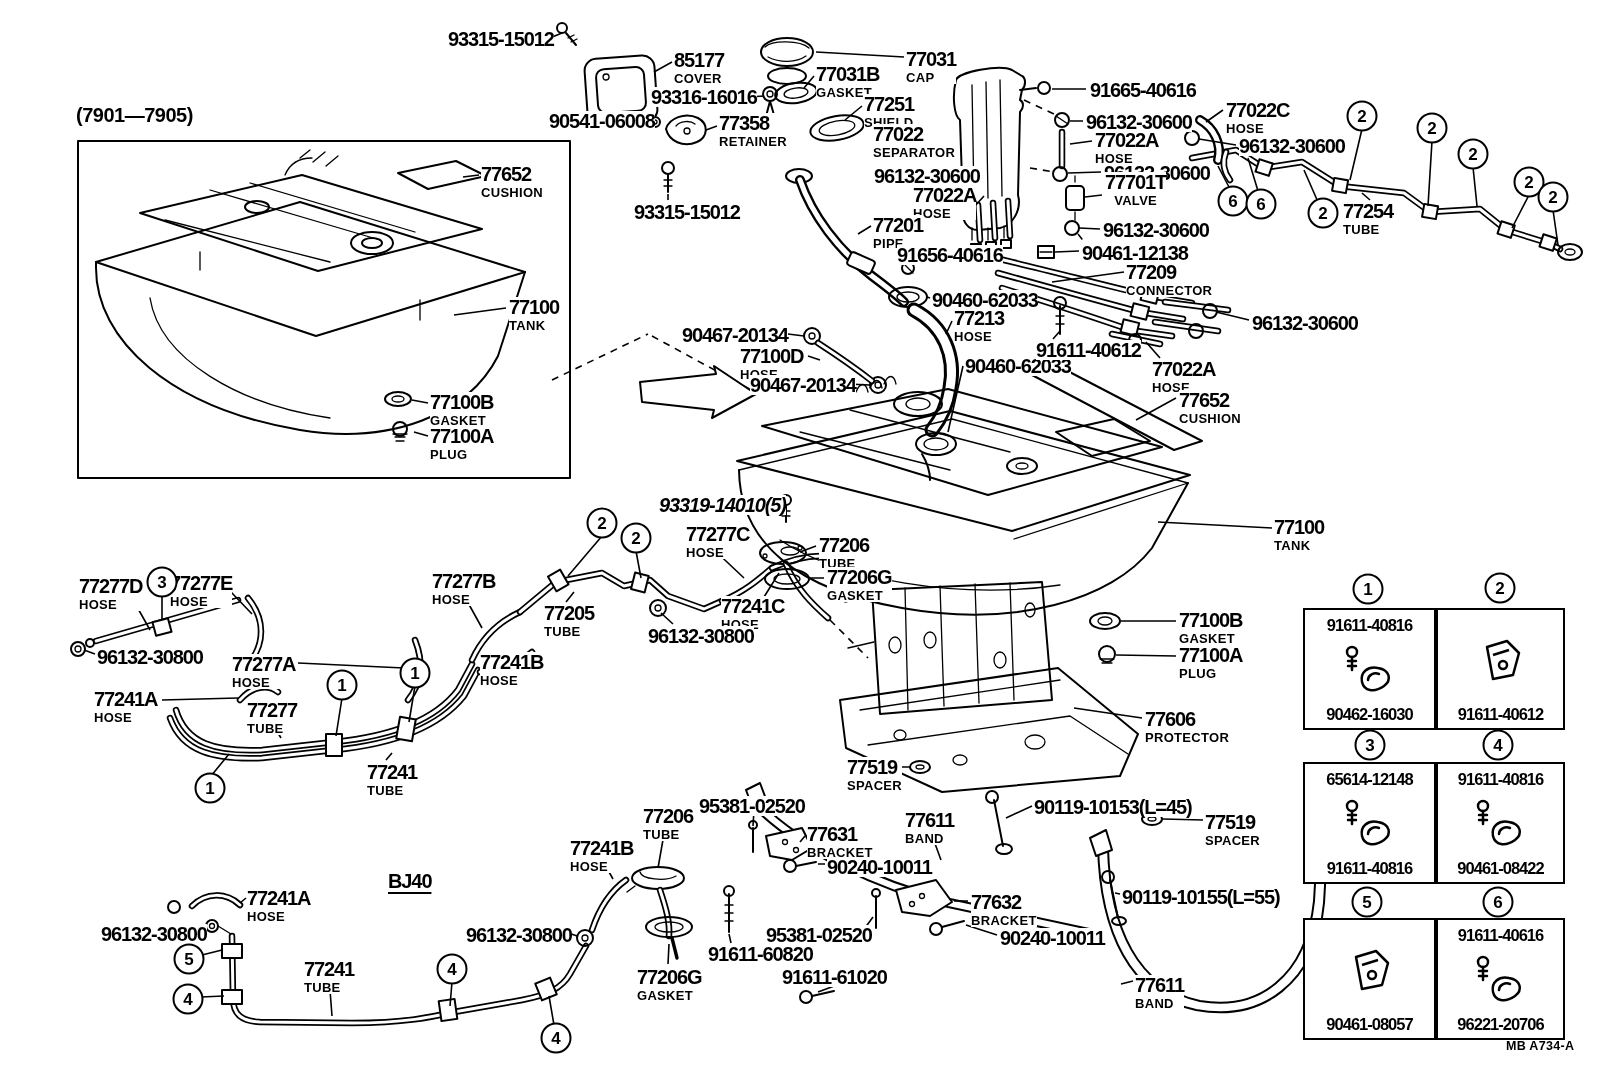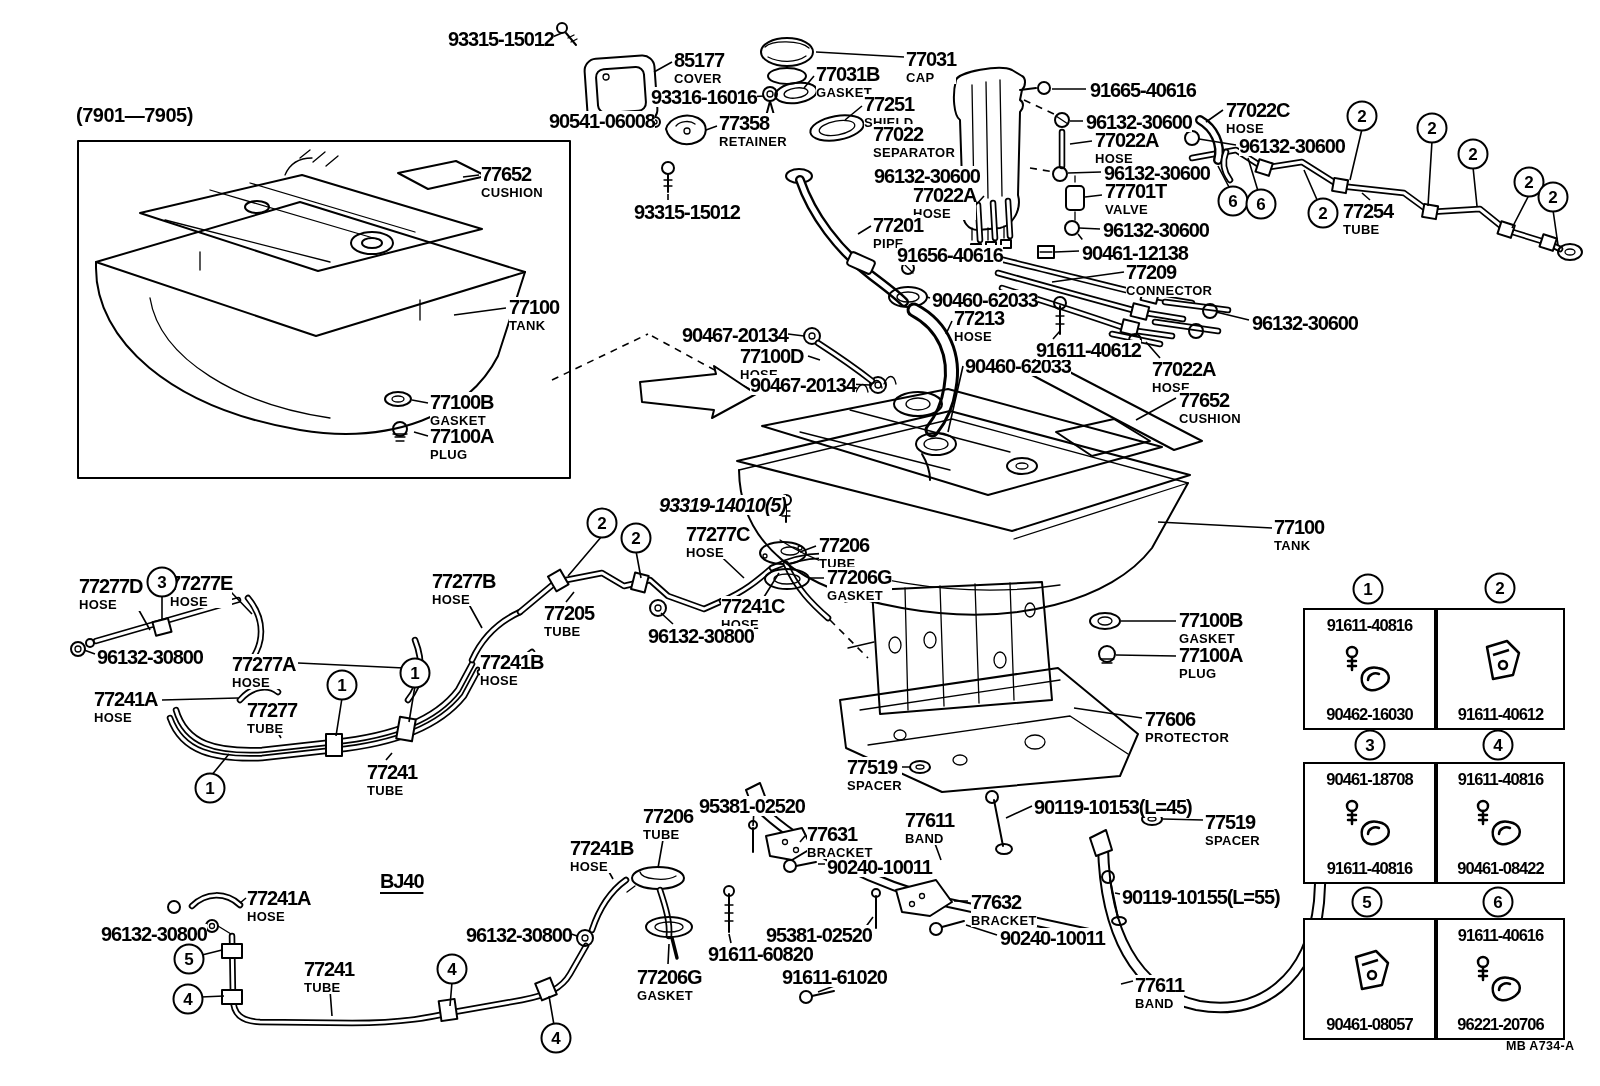--- a/index.html
+++ b/index.html
@@ -397,21 +397,21 @@
       <div class="plabel" style="left: 634px; top: 202px;">
         <span class="pn">93315-15012</span>
       </div>
       <div class="plabel" style="left: 874px; top: 166px;">
         <span class="pn">96132-30600</span>
       </div>
       <div class="plabel" style="left: 913px; top: 185px;">
         <span class="pn">77022A</span>
         <span class="nm">HOSE</span>
       </div>
-      <div class="plabel" style="left: 1105px; top: 181px;">
+      <div class="plabel" style="left: 1105px; top: 172px; text-align: center;">
         <span class="pn">77701T</span>
         <span class="nm">VALVE</span>
       </div>
       <div class="plabel" style="left: 1103px; top: 220px;">
         <span class="pn">96132-30600</span>
       </div>
       <div class="plabel" style="left: 873px; top: 215px;">
         <span class="pn">77201</span>
         <span class="nm">PIPE</span>
       </div>
@@ -603,21 +603,21 @@
         <span class="pn">77241</span>
         <span class="nm">TUBE</span>
       </div>
       <div class="plabel" style="left: 247px; top: 888px;">
         <span class="pn">77241A</span>
         <span class="nm">HOSE</span>
       </div>
       <div class="plabel" style="left: 101px; top: 924px;">
         <span class="pn">96132-30800</span>
       </div>
-      <div class="plabel u" style="left: 380px; top: 871px;">
+      <div class="plabel u" style="left: 388px; top: 871px;">
         <span class="pn">BJ40</span>
       </div>
       <div class="plabel" style="left: 304px; top: 959px;">
         <span class="pn">77241</span>
         <span class="nm">TUBE</span>
       </div>
       <div class="plabel" style="left: 481px; top: 164px;">
         <span class="pn">77652</span>
         <span class="nm">CUSHION</span>
       </div>
@@ -679,21 +679,21 @@
               <path d="M18,12 L38,6 L50,18 L44,40 L24,44 Z"></path>
               <path d="M24,20 L40,15"></path>
               <circle cx="34" cy="30" r="4"></circle>
             </g>
           </svg>
         </div>
         <div class="lg-part">91611-40612</div>
       </div>
       <div class="callout" style="left: 1500px; top: 588px;">2</div>
       <div class="legend-cell" style="left: 1303px; top: 762px; width: 133px; height: 122px;">
-        <div class="lg-part">90461-18708</div>
+        <div class="lg-part">65614-12148</div>
         <div class="lg-icon">
           <svg width="64" height="52" viewBox="0 0 64 52">
             <g fill="none" stroke="#000" stroke-width="2.5" stroke-linecap="round">
               <circle cx="14" cy="8" r="5"></circle>
               <line x1="14" y1="13" x2="14" y2="26"></line>
               <line x1="10" y1="17" x2="18" y2="17"></line>
               <line x1="10" y1="22" x2="18" y2="22"></line>
               <path d="M24,38 C22,28 30,22 40,24 C52,26 54,36 46,42 C36,49 26,47 24,38 Z"></path>
               <path d="M30,36 C30,31 36,28 41,30"></path>
             </g>

